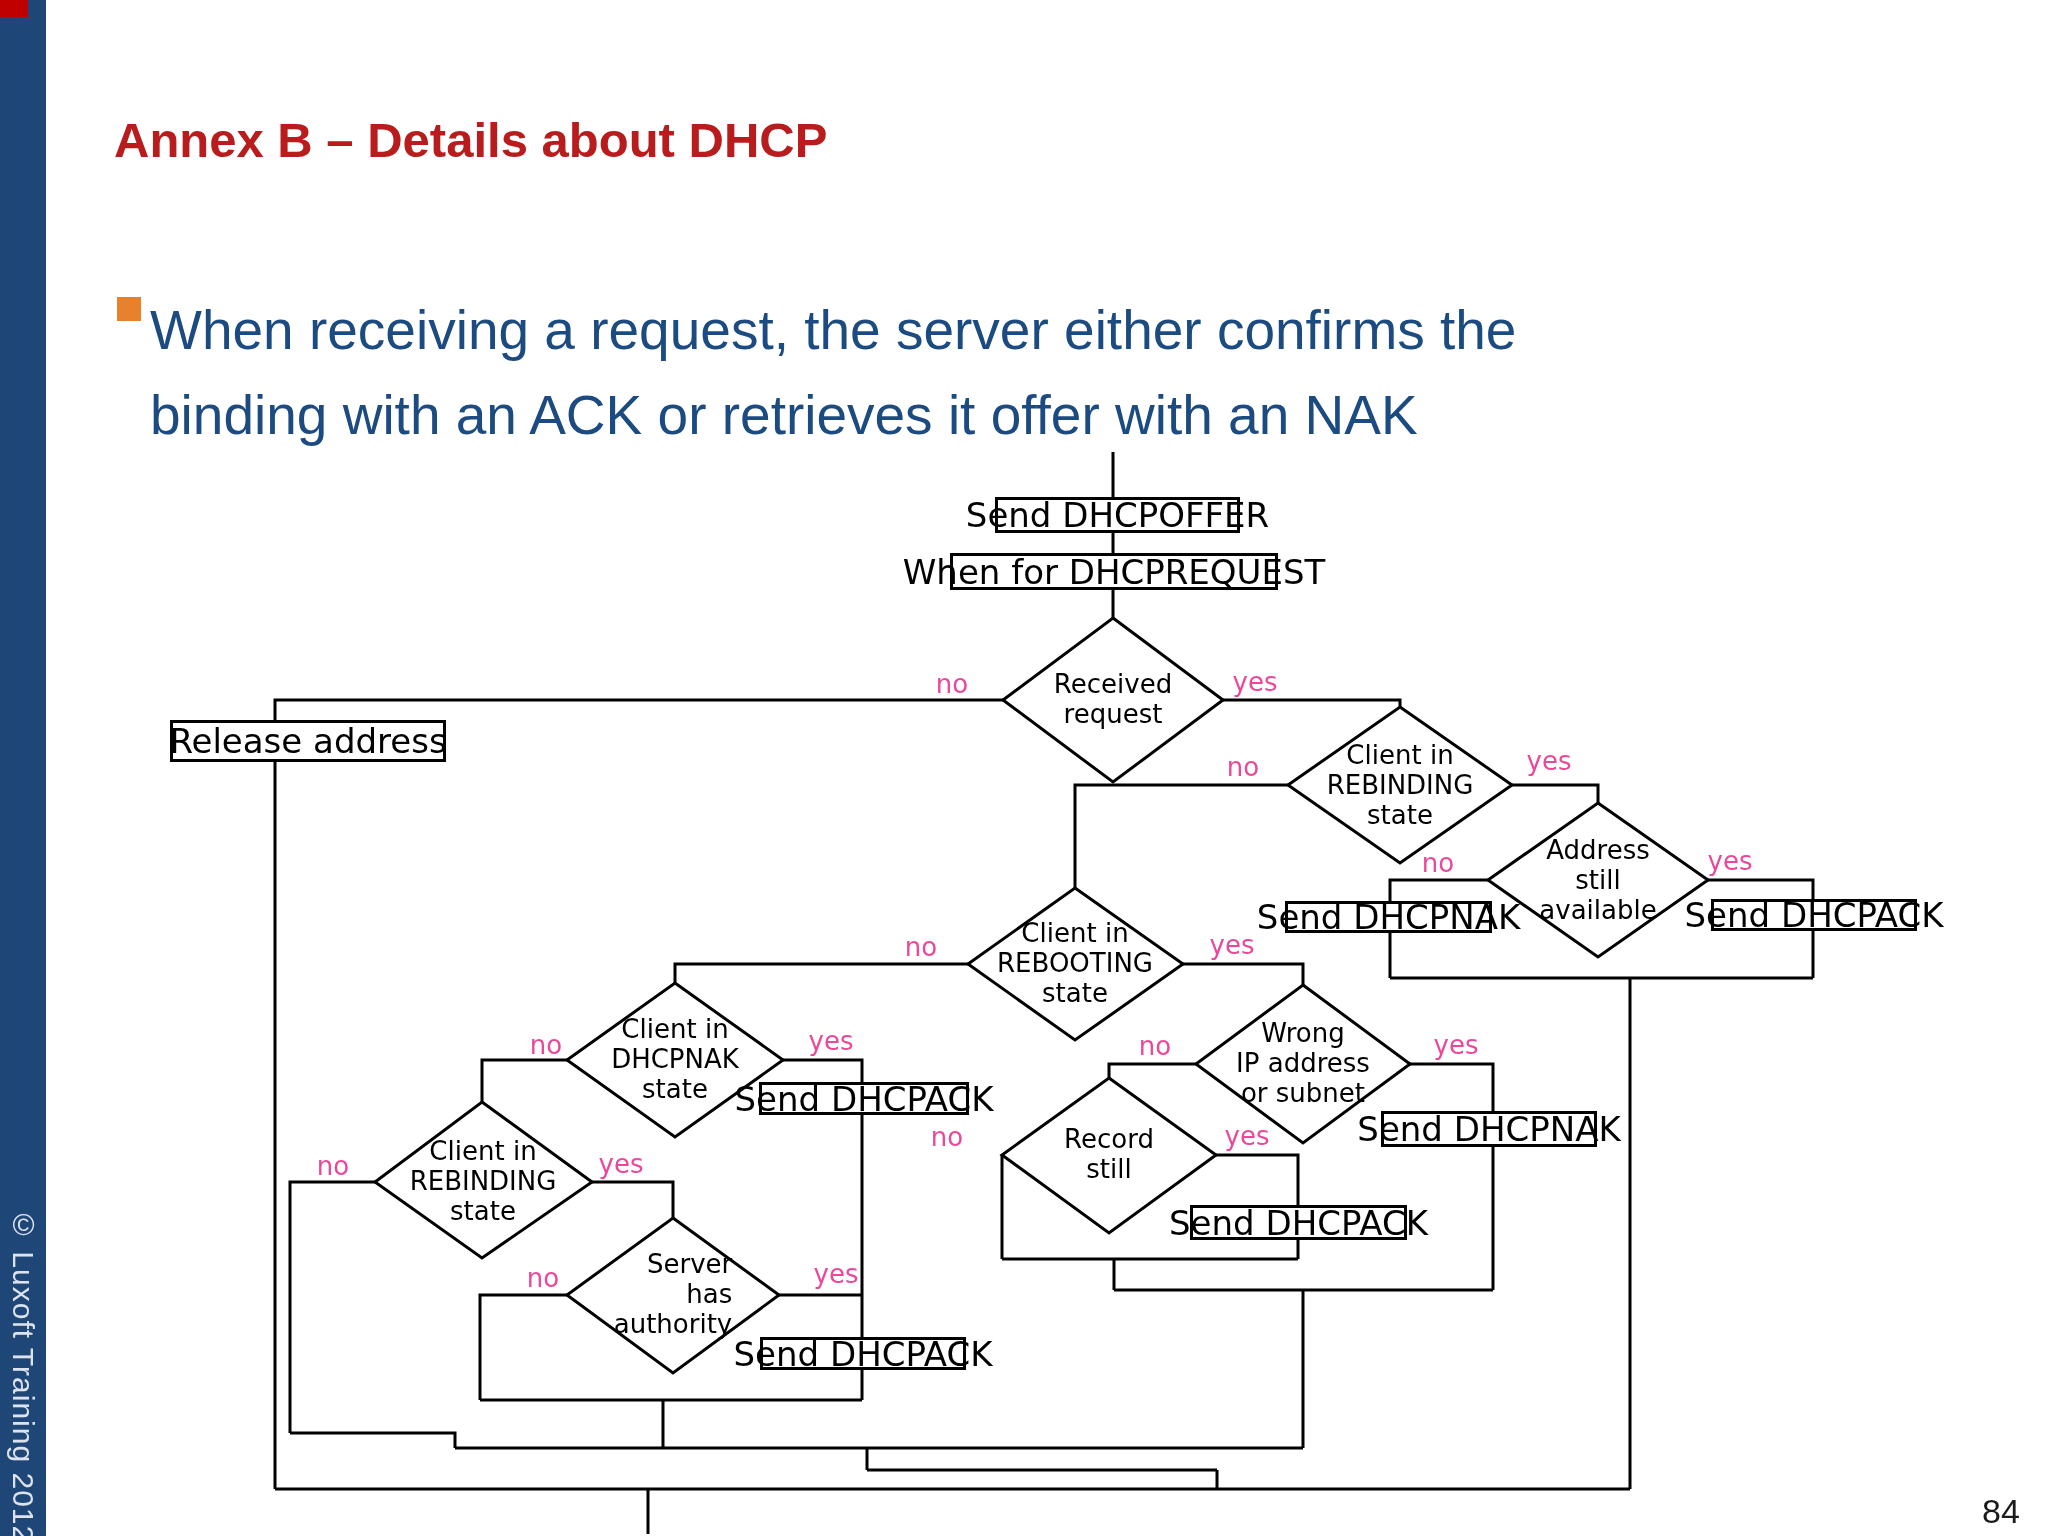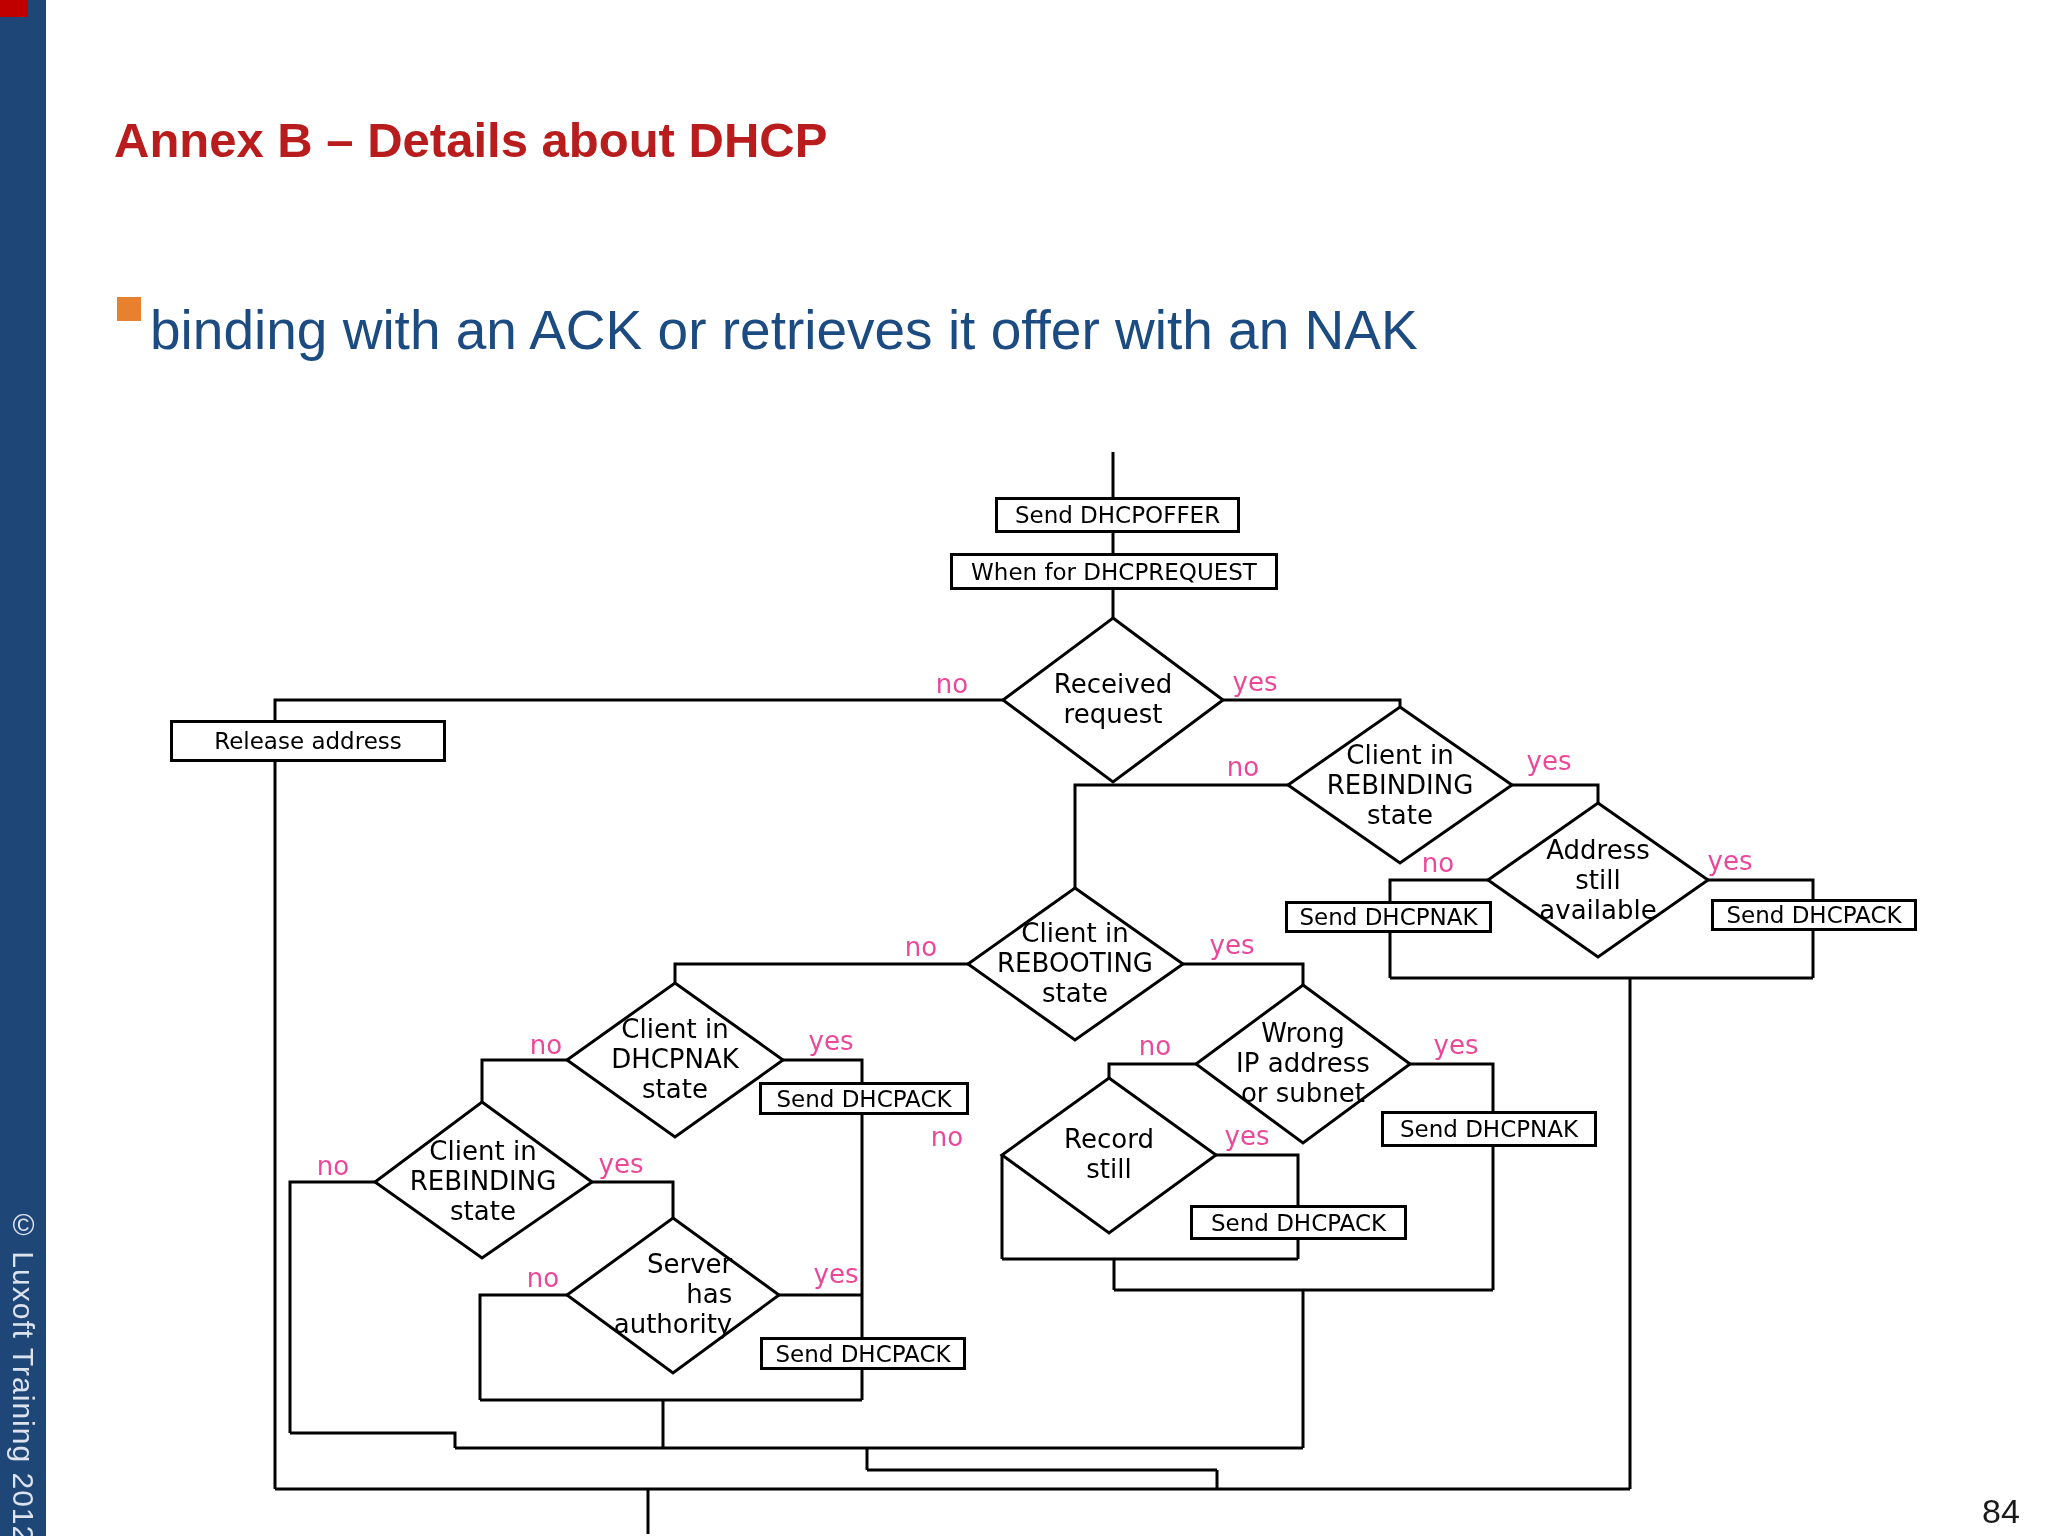--- a/index.html
+++ b/index.html
@@ -11,39 +11,40 @@
   .copyright{position:absolute;left:6px;top:1208px;writing-mode:vertical-rl;
              color:#dde3ee;font-size:30px;letter-spacing:1px;white-space:nowrap;}
   
   .title{position:absolute;left:114px;top:112px;color:#b91c1c;font-size:49px;font-weight:bold;}
   .bullet-square{position:absolute;left:117px;top:297px;width:24px;height:24px;background:#E8812D;}
   .bullet-text{position:absolute;left:150px;top:288px;color:#1C4B82;font-size:55px;line-height:85px;}
   
   svg.flow{position:absolute;left:0;top:0;z-index:1;}
   .fbox{position:absolute;z-index:2;background:#fff;border:3px solid #000;box-sizing:border-box;
         display:flex;align-items:center;justify-content:center;
-        font-family:"DejaVu Sans",sans-serif;font-size:23px;color:#000;white-space:nowrap;}
+        font-family:"DejaVu Sans",sans-serif;font-size:34px;color:#000;white-space:nowrap;}
   .dlabel{position:absolute;z-index:2;transform:translate(-50%,-50%);text-align:center;
           font-family:"DejaVu Sans",sans-serif;font-size:26px;line-height:30px;color:#000;white-space:nowrap;}
   .elabel{position:absolute;z-index:2;transform:translate(-50%,-50%);
           font-family:"DejaVu Sans",sans-serif;font-size:26px;color:#ec4899;}
   .pagenum{position:absolute;left:1982px;top:1492px;color:#1a1a1a;font-size:34px;}
 </style>
 </head>
 <body>
 
 <div class="slide">
 
   <div class="sidebar"></div>
   <div class="corner-red"></div>
   <div class="copyright">© Luxoft Training 2012</div>
 
   <div class="title">Annex B – Details about DHCP</div>
   <div class="bullet-square"></div>
   <div class="bullet-text">
+    <div>When receiving a request, the server either confirms the</div>
     <div>binding with an ACK or retrieves it offer with an NAK</div>
   </div>
 
   <svg class="flow" width="2048" height="1536" viewBox="0 0 2048 1536" fill="none" stroke="#000" stroke-width="3">
 
     <polyline points="1113,452 1113,497"></polyline>
     <polyline points="1113,533 1113,553"></polyline>
     <polyline points="1113,590 1113,618"></polyline>
     <polyline points="1003,700 275,700 275,1489"></polyline>
     <polyline points="1223,700 1400,700 1400,707"></polyline>

